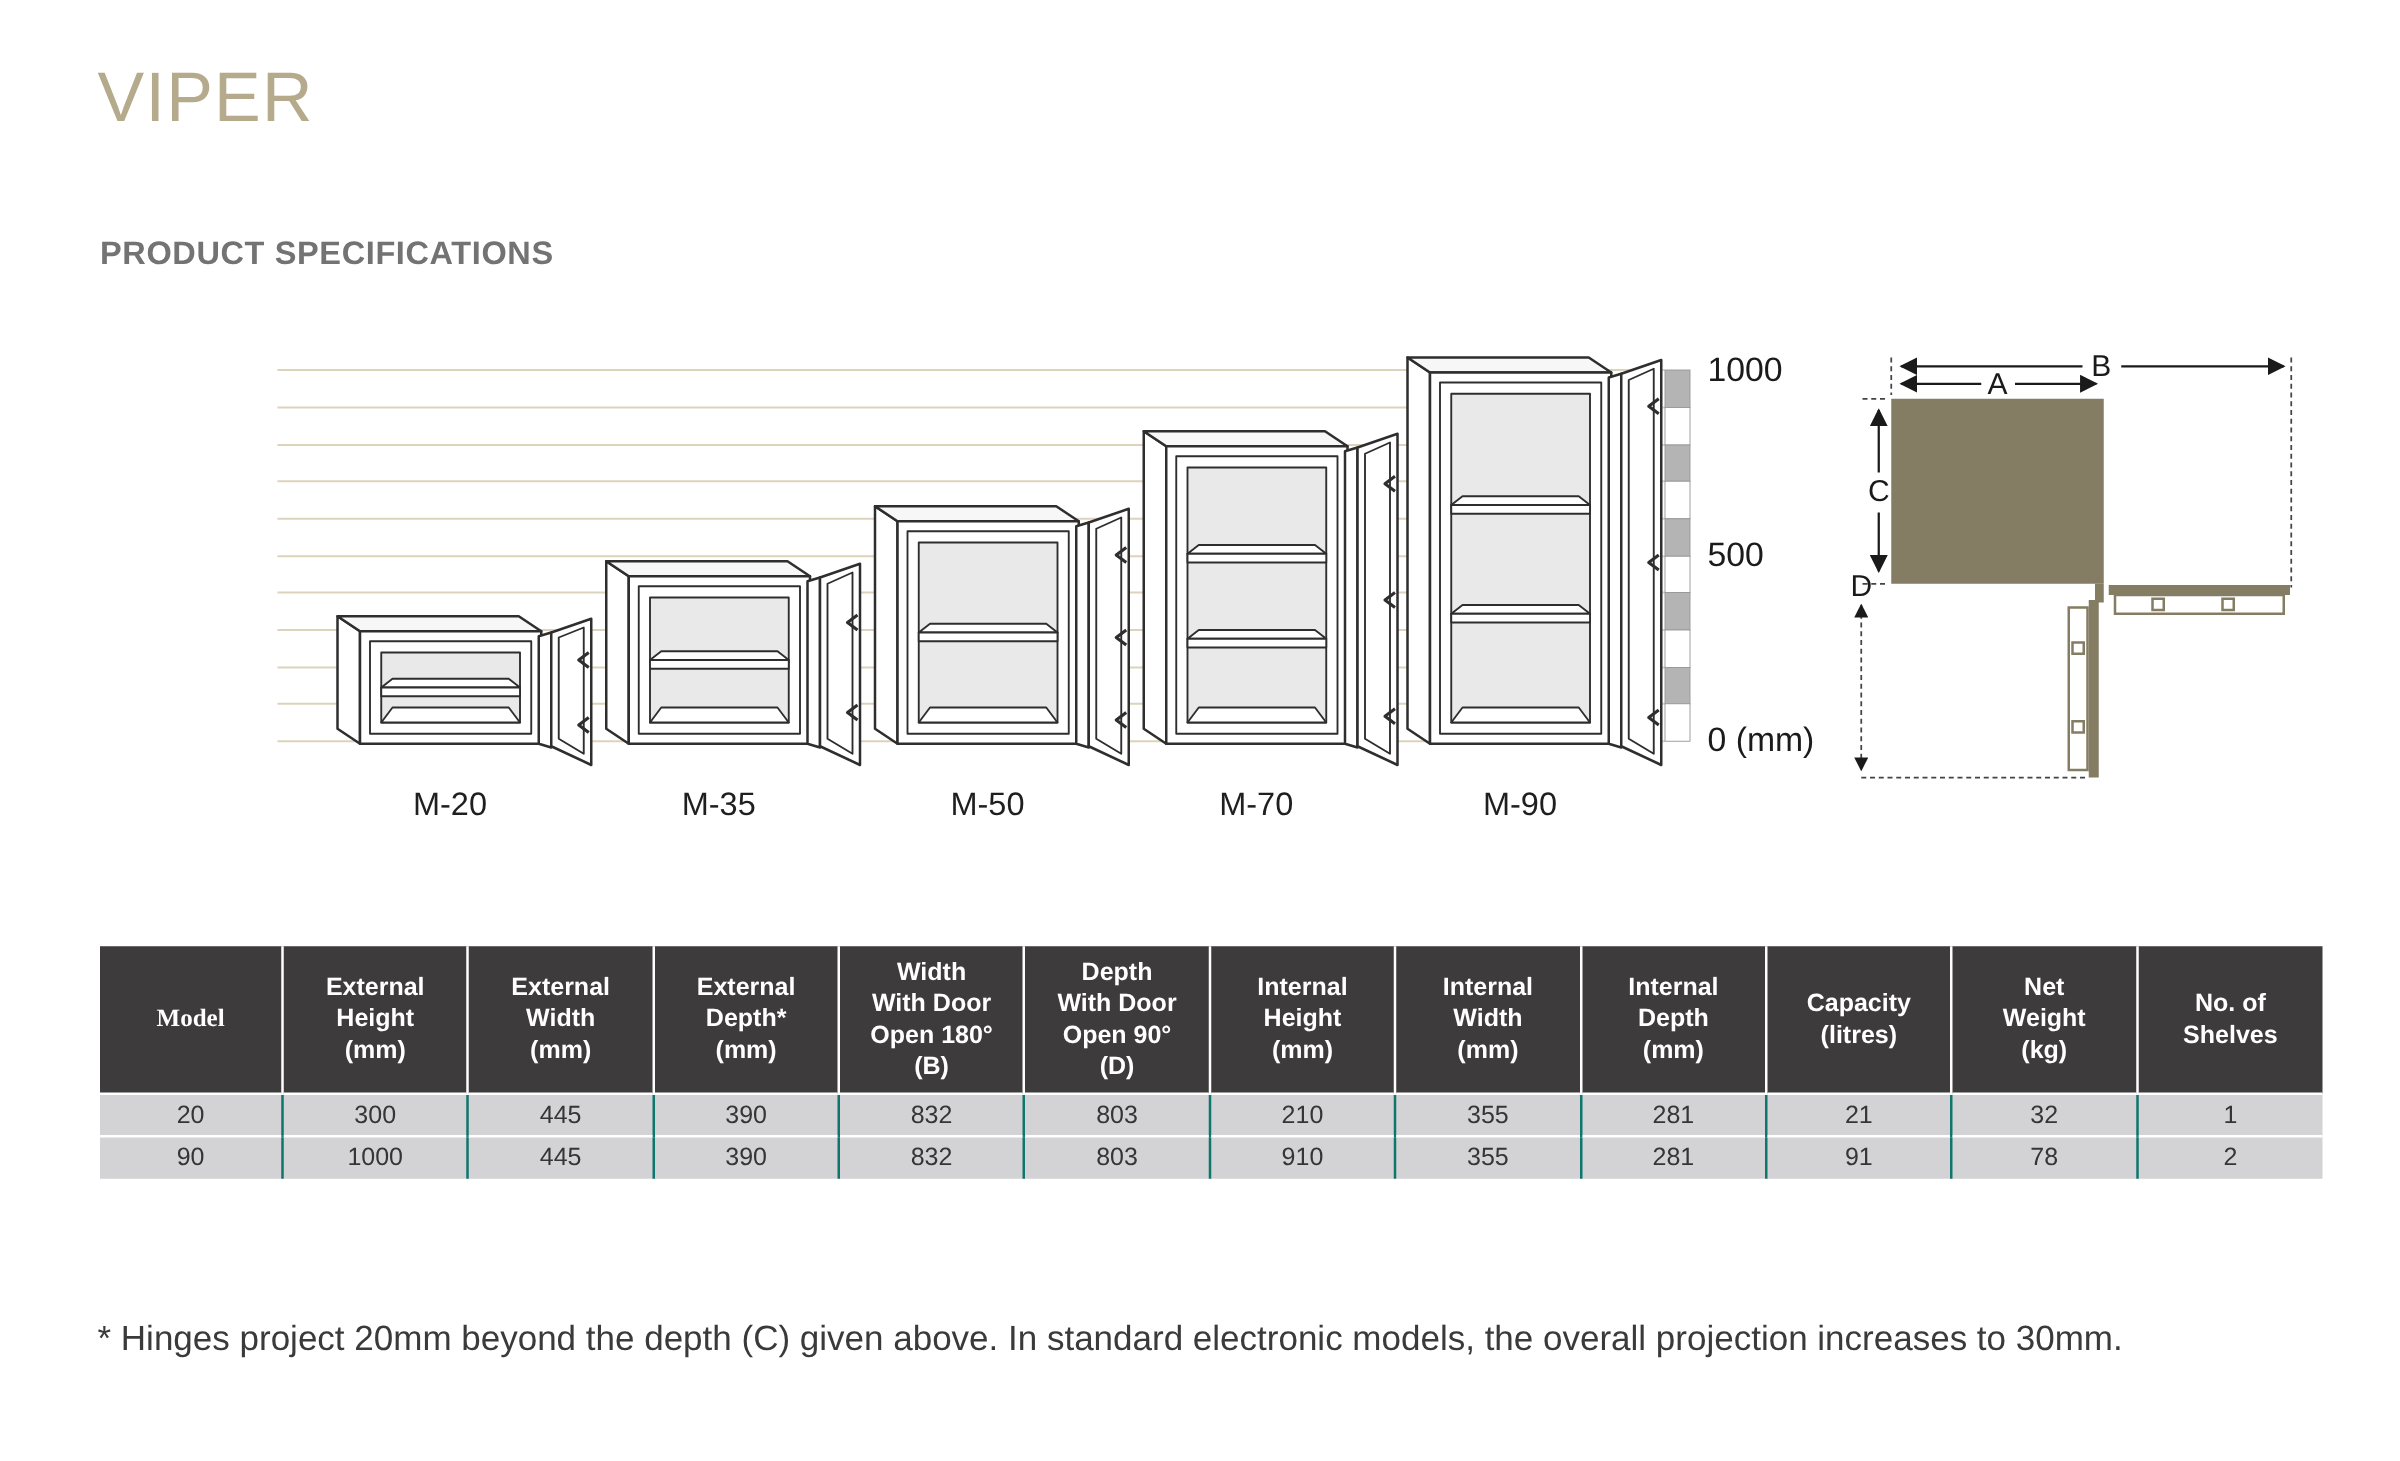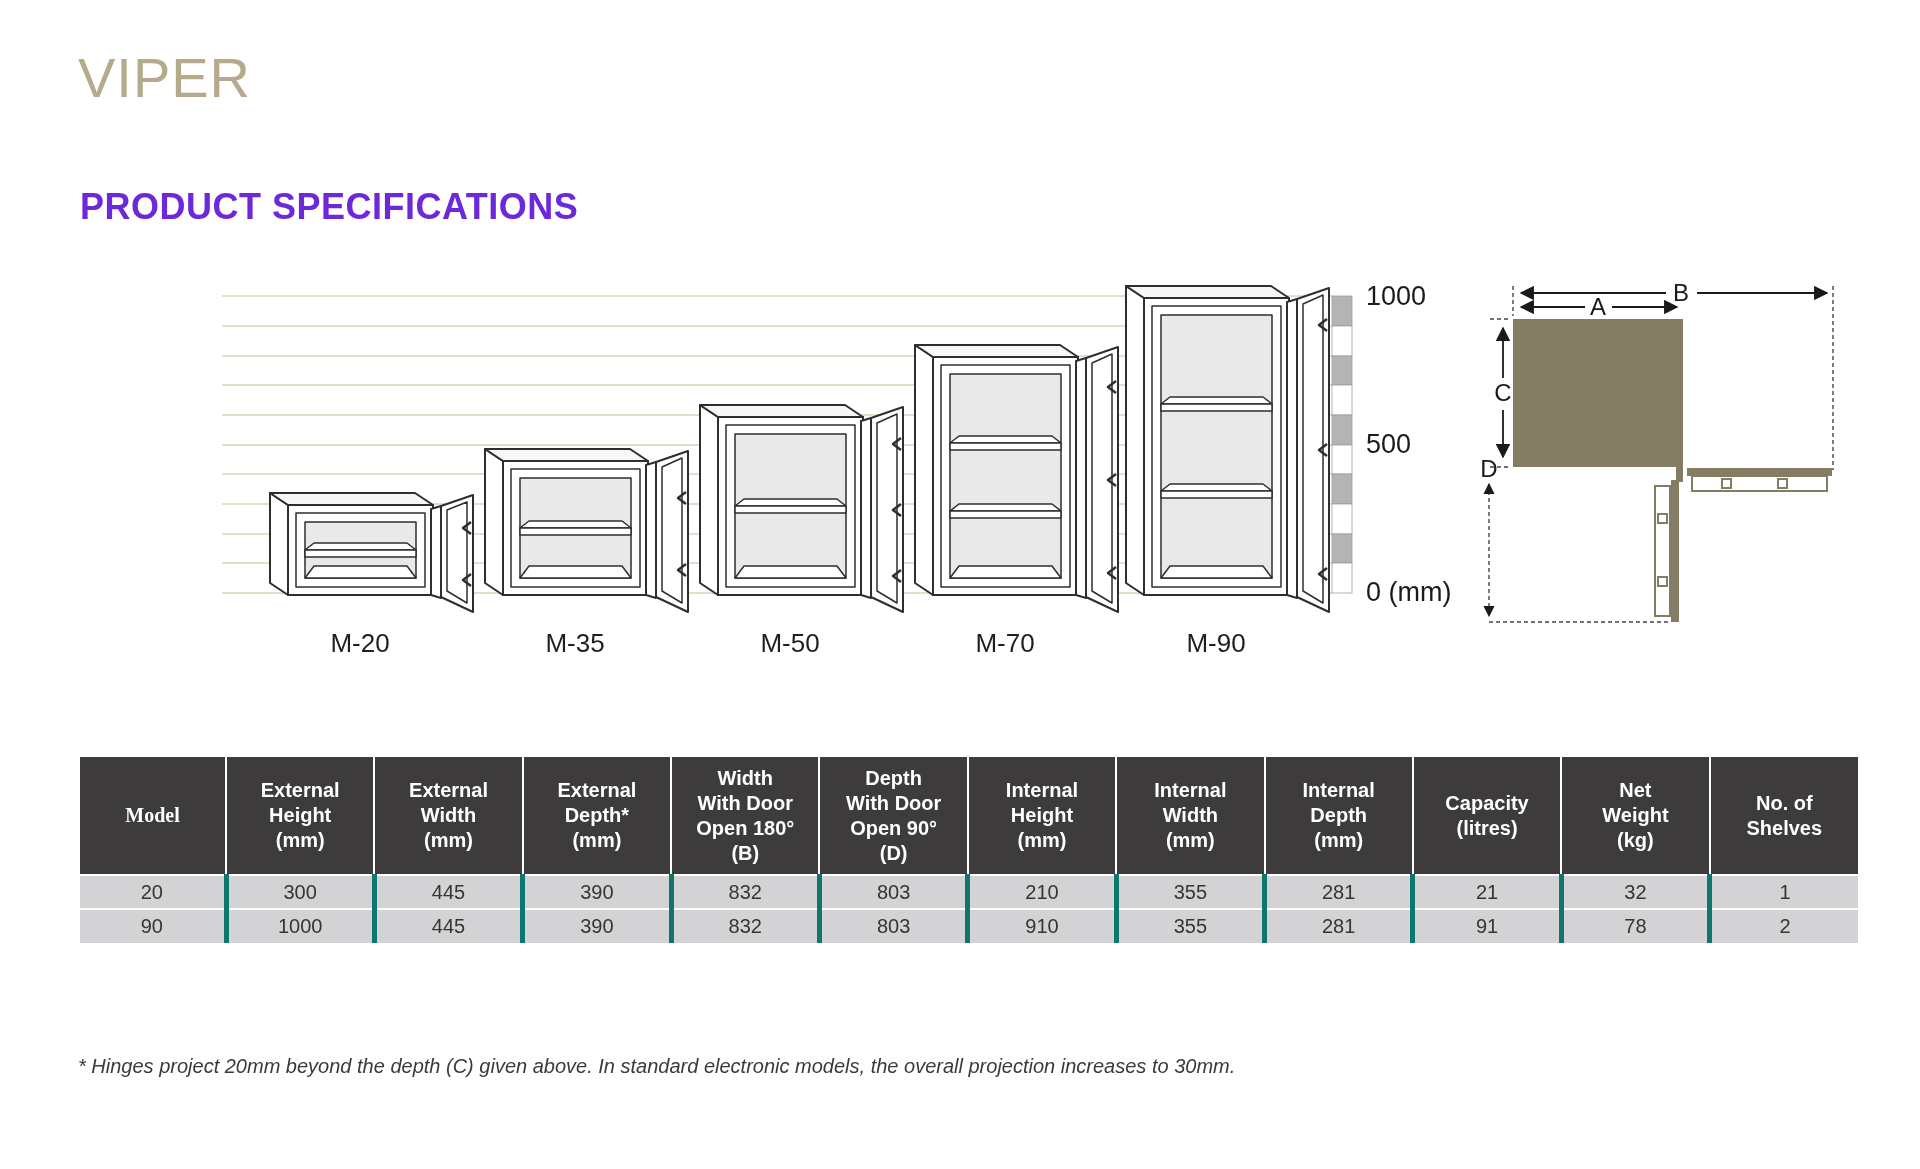--- a/index.html
+++ b/index.html
@@ -7,48 +7,48 @@
     width:1920px;height:1169px;position:relative;overflow:hidden;
     background:#ffffff;font-family:"Liberation Sans",sans-serif;
   }
   .title{
     position:absolute;left:78px;top:50px;
     font-size:56px;line-height:1;font-weight:400;
     color:#b5ab8c;letter-spacing:1px;
   }
   .subtitle{
     position:absolute;left:80px;top:189px;
-    font-size:36px;line-height:1;font-weight:bold;
-    color:#6d28d9;letter-spacing:0.5px;
+    font-size:26px;line-height:1;font-weight:bold;
+    color:#737373;letter-spacing:0.5px;
   }
   svg.illu{position:absolute;left:0;top:0;width:1920px;height:1169px;}
   svg text{font-family:"Liberation Sans",sans-serif;}
 
   table.spec{
     position:absolute;left:80px;top:757px;width:1778px;
     border-collapse:collapse;table-layout:fixed;text-align:center;
   }
   table.spec thead th{
     background:#3d3b3c;color:#ffffff;
     font-size:20px;font-weight:bold;line-height:1.25;
     height:118px;box-sizing:border-box;padding:6px 3px;
     border-left:2px solid #ffffff;vertical-align:middle;
   }
   table.spec thead th:first-child{border-left:none;font-family:Liberation Serif, serif;}
   table.spec thead th span{white-space:pre-line;}
   table.spec tbody tr{border-top:2px solid #ffffff;}
   table.spec tbody tr.alt{background:#d3d3d5;margin-top:46px;}
   table.spec tbody td{
     font-size:20px;color:#353535;height:34px;box-sizing:border-box;
-    padding:0 2px;border-left:5px solid #0f766e;
+    padding:0 2px;border-left:2px solid #0f766e;
   }
   table.spec tbody td:first-child{border-left:none;}
   .footnote{
     position:absolute;left:78px;top:1054px;
-    font-size:20px;color:#3a3a3a;line-height:1.2;font-style:italic;
+    font-size:28px;color:#3a3a3a;line-height:1.2;
   }
 </style>
 </head>
 <body>
 
 <div class="title">VIPER</div>
 <div class="subtitle">PRODUCT SPECIFICATIONS</div>
 
 <svg class="illu" viewBox="0 0 1920 1169">
   <defs>

